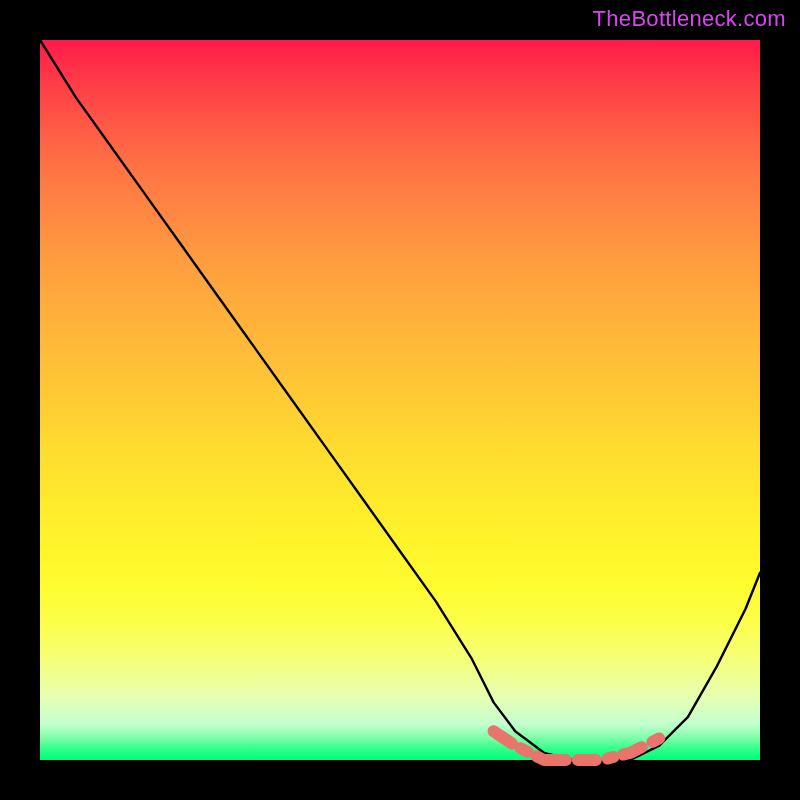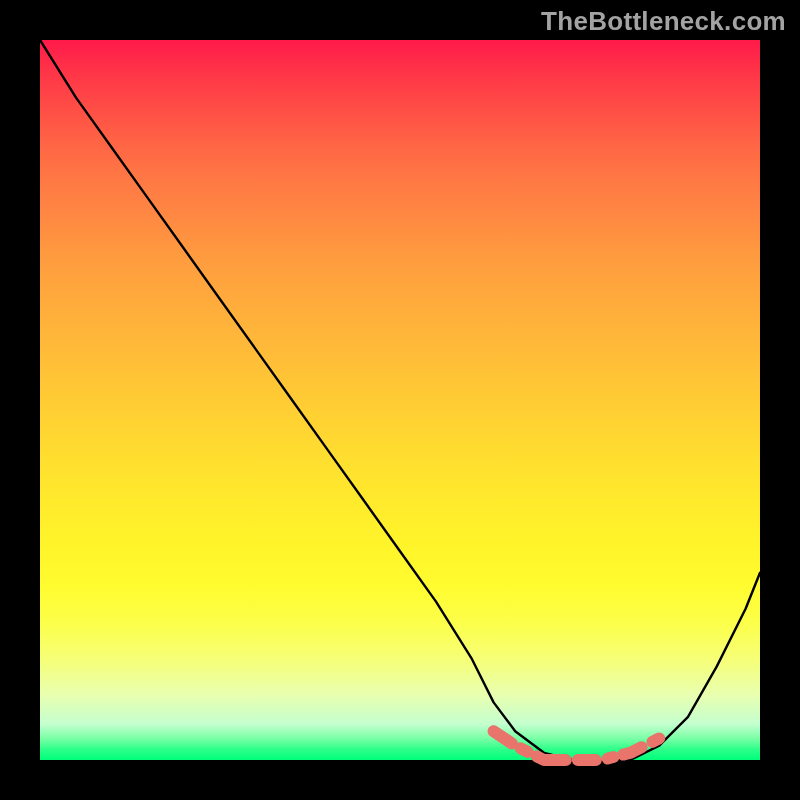--- a/index.html
+++ b/index.html
@@ -14,23 +14,23 @@
     position: relative;
     width: 800px;
     height: 800px;
     background: #000000;
   }
   .watermark {
     position: absolute;
     top: 6px;
     right: 14px;
     font-family: Arial, Helvetica, sans-serif;
-    font-size: 26px;
-    font-weight: 700;
-    color: #a3a3a3;
+    font-size: 22px;
+    font-weight: 400;
+    color: #d946ef;
     letter-spacing: 0.3px;
   }
   .plot-area {
     position: absolute;
     left: 40px;
     top: 40px;
     width: 720px;
     height: 720px;
     background: linear-gradient(to bottom,
       #ff1a4a 0%,

